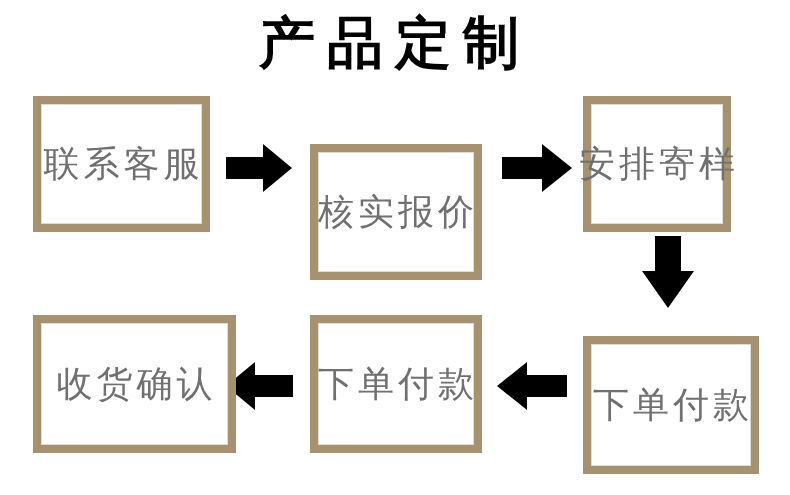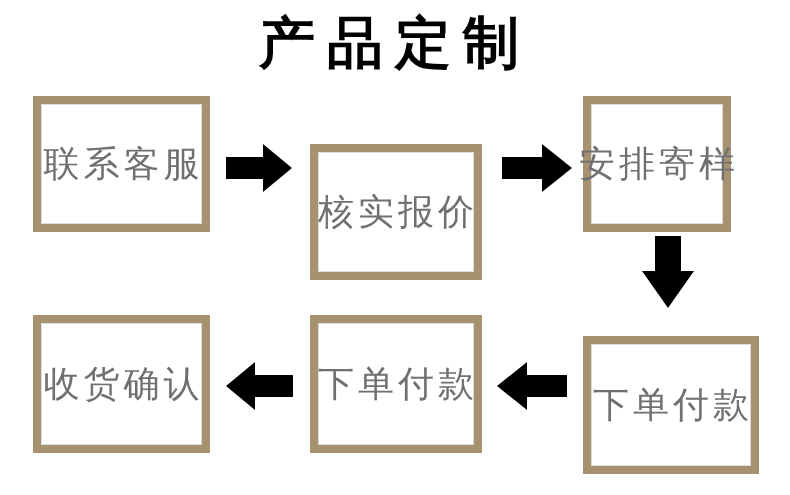--- a/index.html
+++ b/index.html
@@ -45,21 +45,21 @@
     white-space: nowrap;
     text-indent: 4px;
   }
   
   .pos-1 { left: 33px;  top: 96px;  width: 177px; height: 136px; }
   .pos-2 { left: 310px; top: 96px;  width: 172px; height: 136px; margin-top: 48px; }
   .pos-3 { left: 583px; top: 96px;  width: 148px; height: 136px; }
   
   .pos-4 { left: 583px; top: 315px; width: 176px; height: 138px; margin-top: 21px; }
   .pos-5 { left: 310px; top: 315px; width: 172px; height: 138px; }
-  .pos-6 { left: 33px;  top: 315px; width: 177px; height: 138px; }
+  .pos-6 { left: 33px;  top: 315px; width: 203px; height: 138px; }
 
   .arrow { position: absolute; }
   .arrow svg { display: block; }
   .arrow-r1 { left: 226px; top: 144px; }
   .arrow-r2 { left: 502px; top: 144px; }
   .arrow-dn { left: 642px; top: 236px; }
   .arrow-l1 { left: 497px; top: 362px; }
   .arrow-l2 { left: 226px; top: 362px; }
 </style>
 </head>

